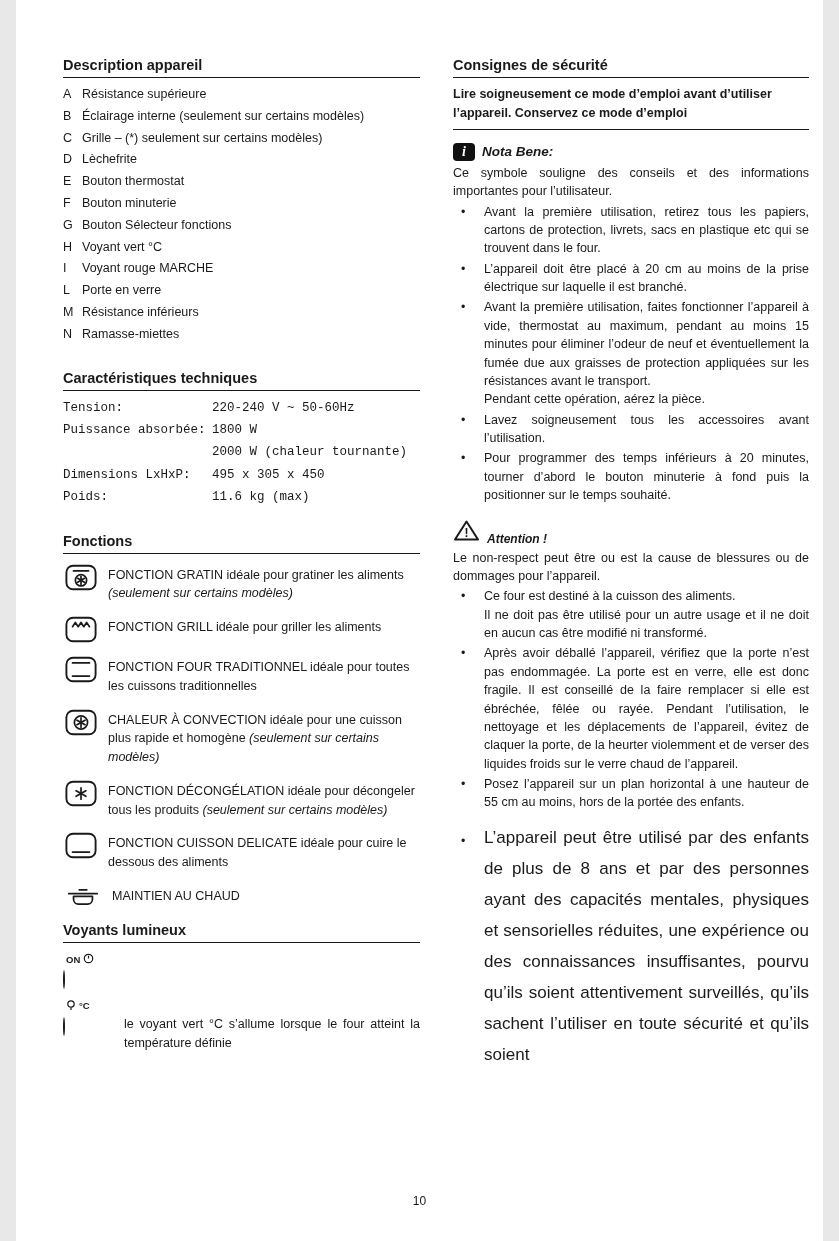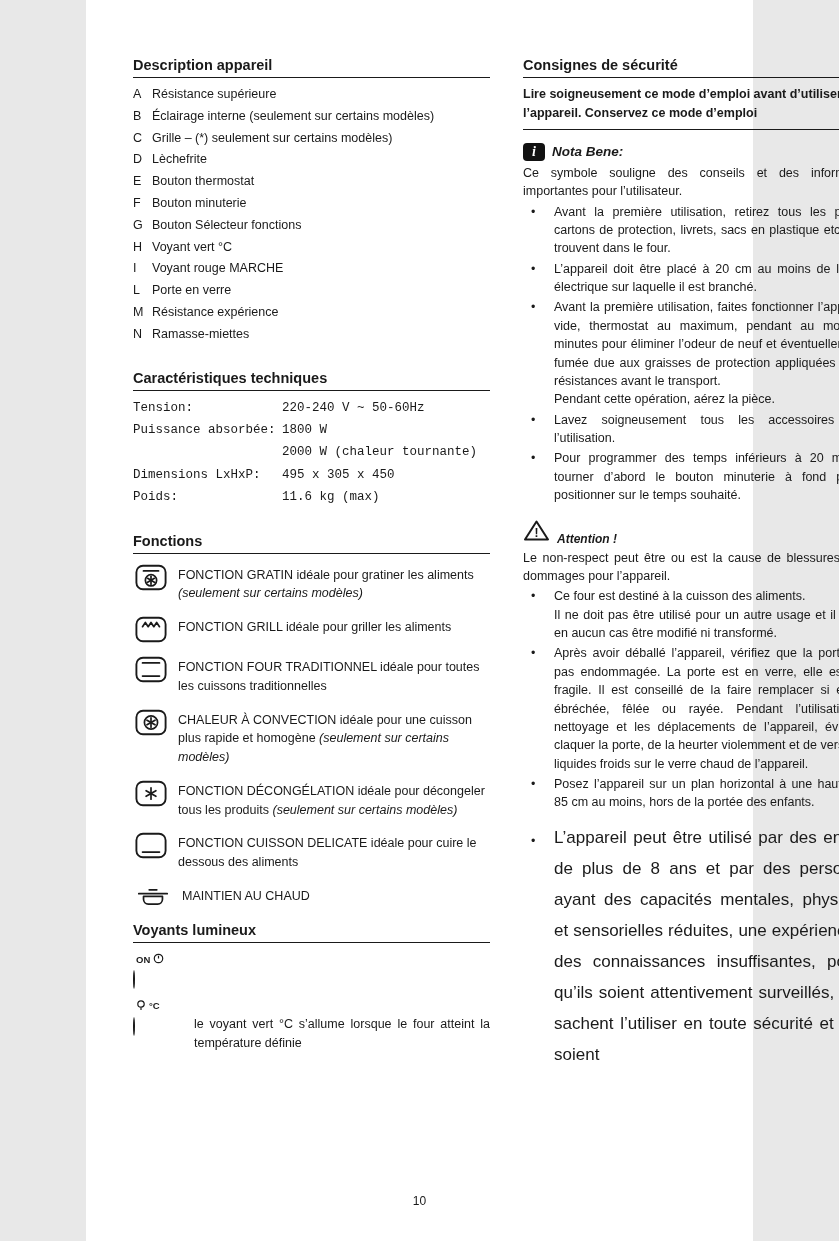--- a/index.html
+++ b/index.html
@@ -1,19 +1,19 @@
 <!DOCTYPE html>
 <html><head>
 <meta charset="utf-8">
 <style>
   * { box-sizing: border-box; }
   html,body { margin:0; padding:0; background:#e8e8e8; }
   .page {
     position: relative;
-    width: 667px; height: 1241px;
+    width: 807px; height: 1241px;
     margin: 0 auto;
     background: #ffffff;
     font-family: "Liberation Sans", "DejaVu Sans", sans-serif;
     color: #1a1a1a;
   }
   .col { position: absolute; top: 57px; }
   .col-left  { left: 47px;  width: 357px; }
   .col-right { left: 437px; width: 356px; }
 
   .section-title {
@@ -123,21 +123,21 @@
       <div class="desc-row">
           <span class="desc-key">I</span>
           <span>Voyant rouge MARCHE</span>
         </div>
       <div class="desc-row">
           <span class="desc-key">L</span>
           <span>Porte en verre</span>
         </div>
       <div class="desc-row">
           <span class="desc-key">M</span>
-          <span>Résistance expérience</span>
+          <span>Résistance inférieurs</span>
         </div>
       <div class="desc-row">
           <span class="desc-key">N</span>
           <span>Ramasse-miettes</span>
         </div>
     </div>
 
     <h2 class="section-title mt">Caractéristiques techniques</h2>
     <div class="spec-table">
       <div class="spec-row">
@@ -331,21 +331,21 @@
         <span class="bullet-marker">•</span>
         <span class="bullet-text">Ce four est destiné à la cuisson des aliments.
 Il ne doit pas être utilisé pour un autre usage et il ne doit en aucun cas être modifié ni transformé.</span>
       </div>
     <div class="bullet-row">
         <span class="bullet-marker">•</span>
         <span class="bullet-text">Après avoir déballé l’appareil, vérifiez que la porte n’est pas endommagée. La porte est en verre, elle est donc fragile. Il est conseillé de la faire remplacer si elle est ébréchée, fêlée ou rayée. Pendant l’utilisation, le nettoyage et les déplacements de l’appareil, évitez de claquer la porte, de la heurter violemment et de verser des liquides froids sur le verre chaud de l’appareil.</span>
       </div>
     <div class="bullet-row">
         <span class="bullet-marker">•</span>
-        <span class="bullet-text">Posez l’appareil sur un plan horizontal à une hauteur de 85 cm au moins, hors de la portée des enfants.</span>
+        <span class="bullet-text">Posez l’appareil sur un plan horizontal à une hauteur de 55 cm au moins, hors de la portée des enfants.</span>
       </div>
 
     <div class="bullet-row bullet-large">
         <span class="bullet-marker">•</span>
         <span class="bullet-text">L’appareil peut être utilisé par des enfants de plus de 8 ans et par des personnes ayant des capacités mentales, physiques et sensorielles réduites, une expérience ou des connaissances insuffisantes, pourvu qu’ils soient attentivement surveillés, qu’ils sachent l’utiliser en toute sécurité et qu’ils soient</span>
       </div>
 
   </section>
 
   <div class="page-num">10</div>

